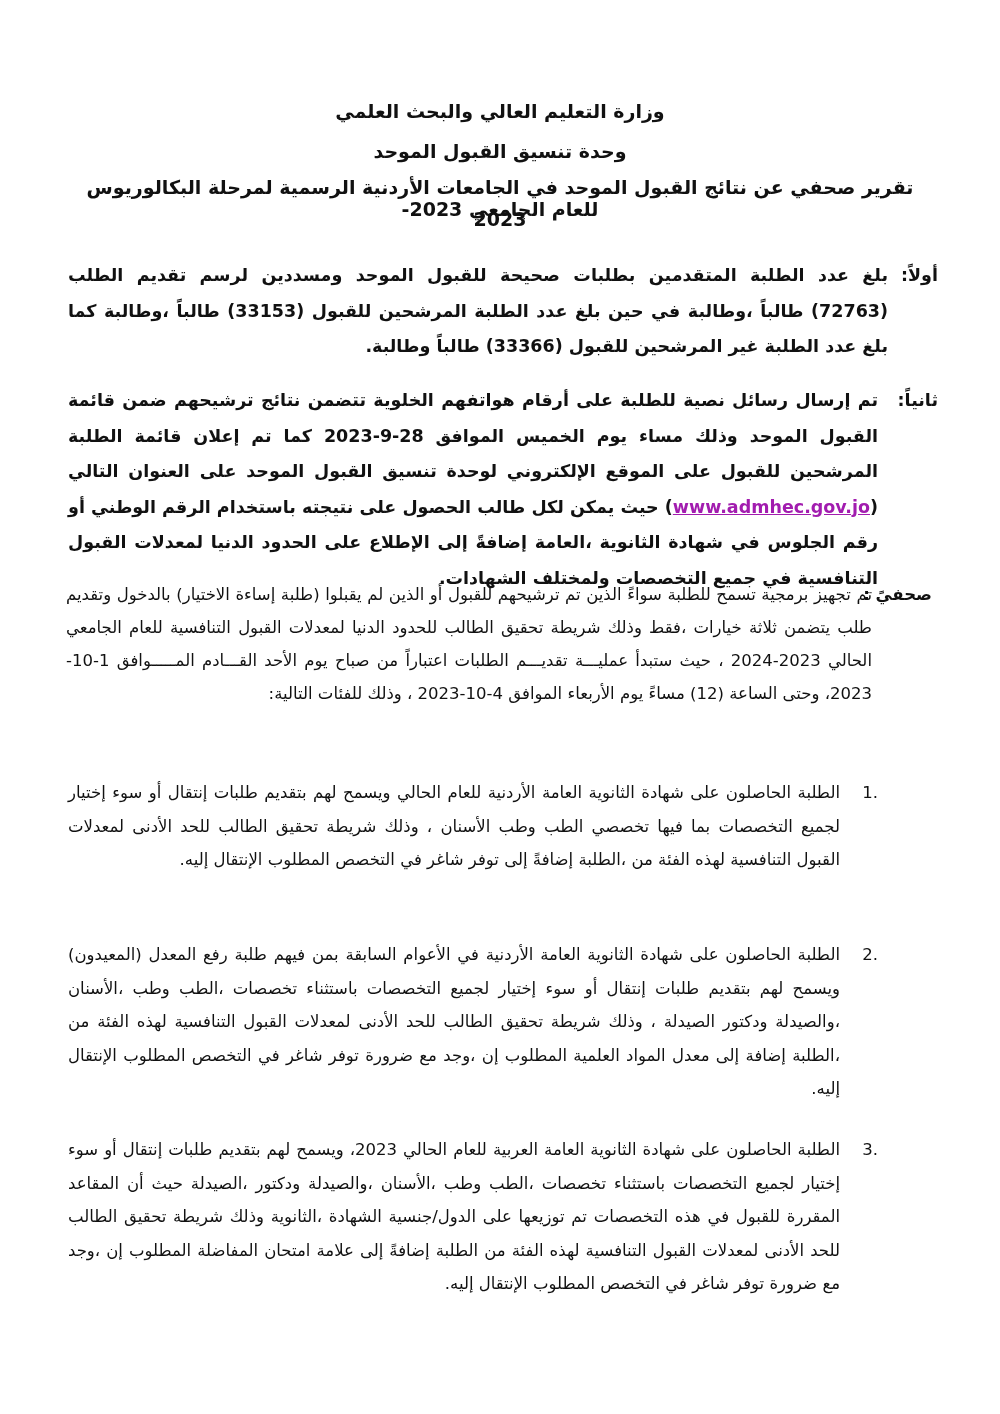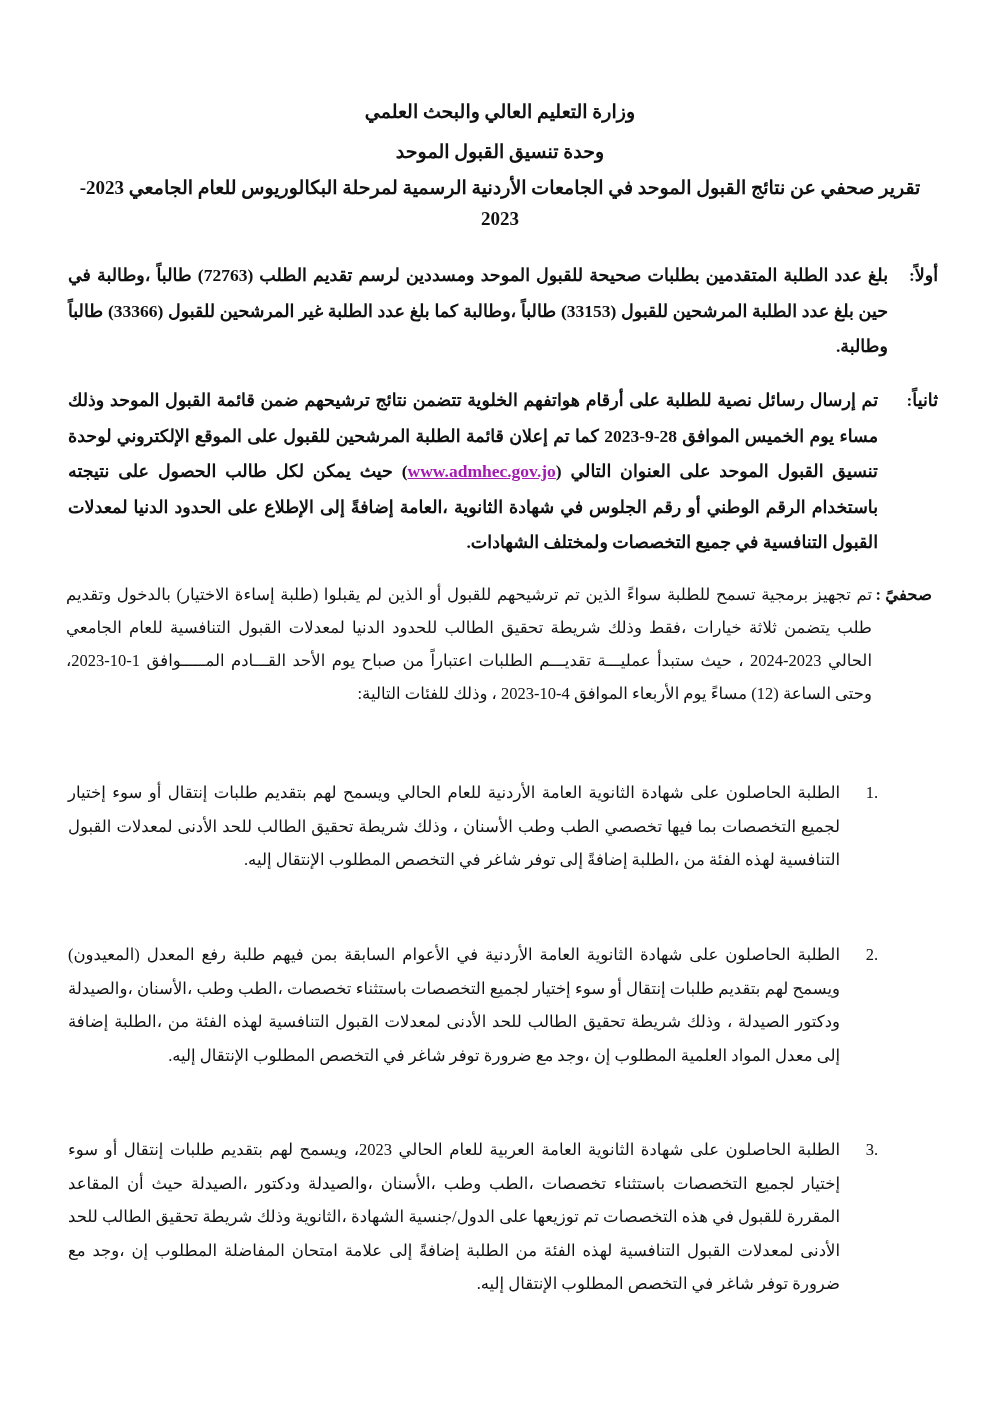--- a/index.html
+++ b/index.html
@@ -1,20 +1,20 @@
 <!DOCTYPE html>
 <html><head>
 <meta charset="utf-8">
 <style>
   html, body { margin: 0; padding: 0; background: #ffffff; }
   body {
     width: 1000px; height: 1414px; position: relative; overflow: hidden;
     font-family: "DejaVu Sans", sans-serif; color: #111;
   }
-  .page { position: absolute; left: 0; top: 0; width: 1000px; height: 1414px; direction: rtl; font-family: Liberation Serif, serif; }
+  .page { position: absolute; left: 0; top: 0; width: 1000px; height: 1414px; direction: rtl; }
   .head { position: absolute; left: 70px; right: 70px; text-align: center; font-weight: bold; font-size: 19px; }
   .h1 { top: 100px; }
   .h2 { top: 140px; }
   .h3 { top: 176px; left: 60px; right: 60px; }
   .h4 { top: 208px; }
 
   .sec { position: absolute; font-size: 17.5px; line-height: 35.5px; text-align: justify; text-align-last: right; }
   .sec .label { position: absolute; right: 0; top: 0; white-space: nowrap; }
   .sec .body { display: block; }
 

